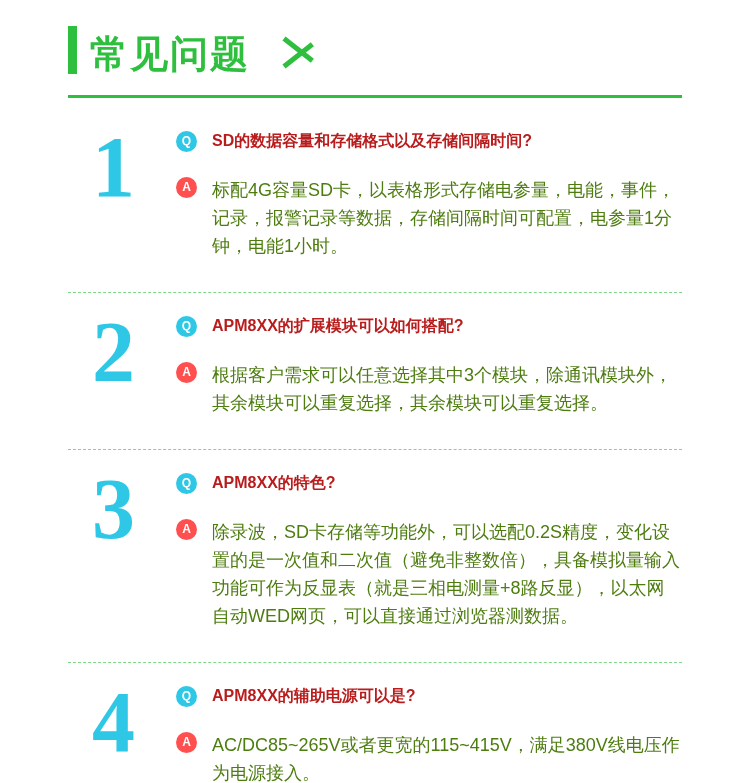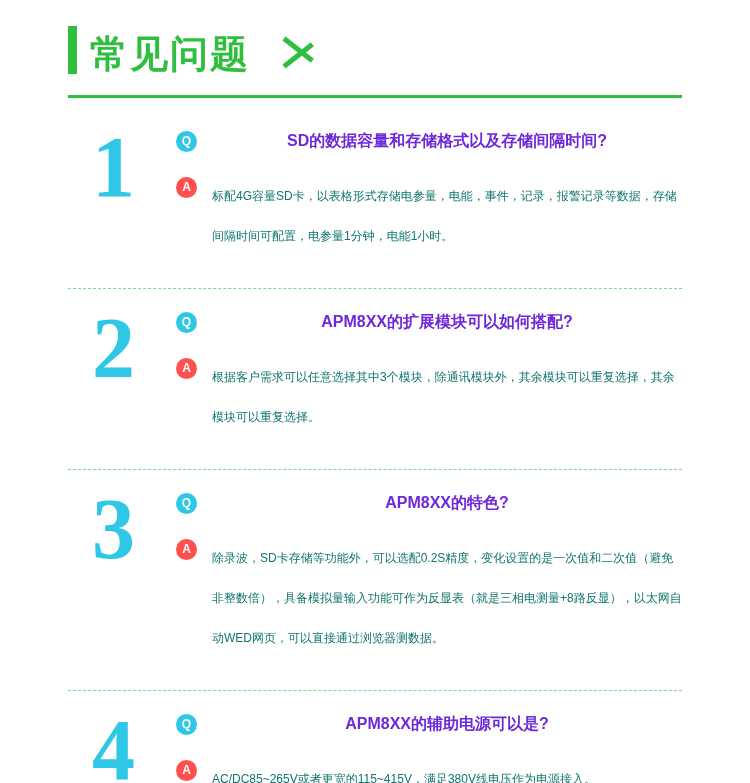--- a/index.html
+++ b/index.html
@@ -134,28 +134,27 @@
     text-align: center;
     line-height: 21px;
     font-family: "Liberation Sans", sans-serif;
   }
   .badge-q { background: #2ec8e6; }
   .badge-a { background: #ff4f4f; }
 
   .q-text {
     font-size: 16px;
     font-weight: bold;
-    color: #6d28d9;
+    color: #b91c1c;
     line-height: 22px;
-    text-align: center;
   }
   .a-text {
-    font-size: 12px;
-    color: #0f766e;
-    line-height: 40px;
+    font-size: 18px;
+    color: #4d7c0f;
+    line-height: 28px;
   }
 
   .divider {
     border-top: 1px dashed #7fd88a;
     margin: 14px 0 0 0;
     height: 0;
     font-size: 0;
     line-height: 0;
   }
 

